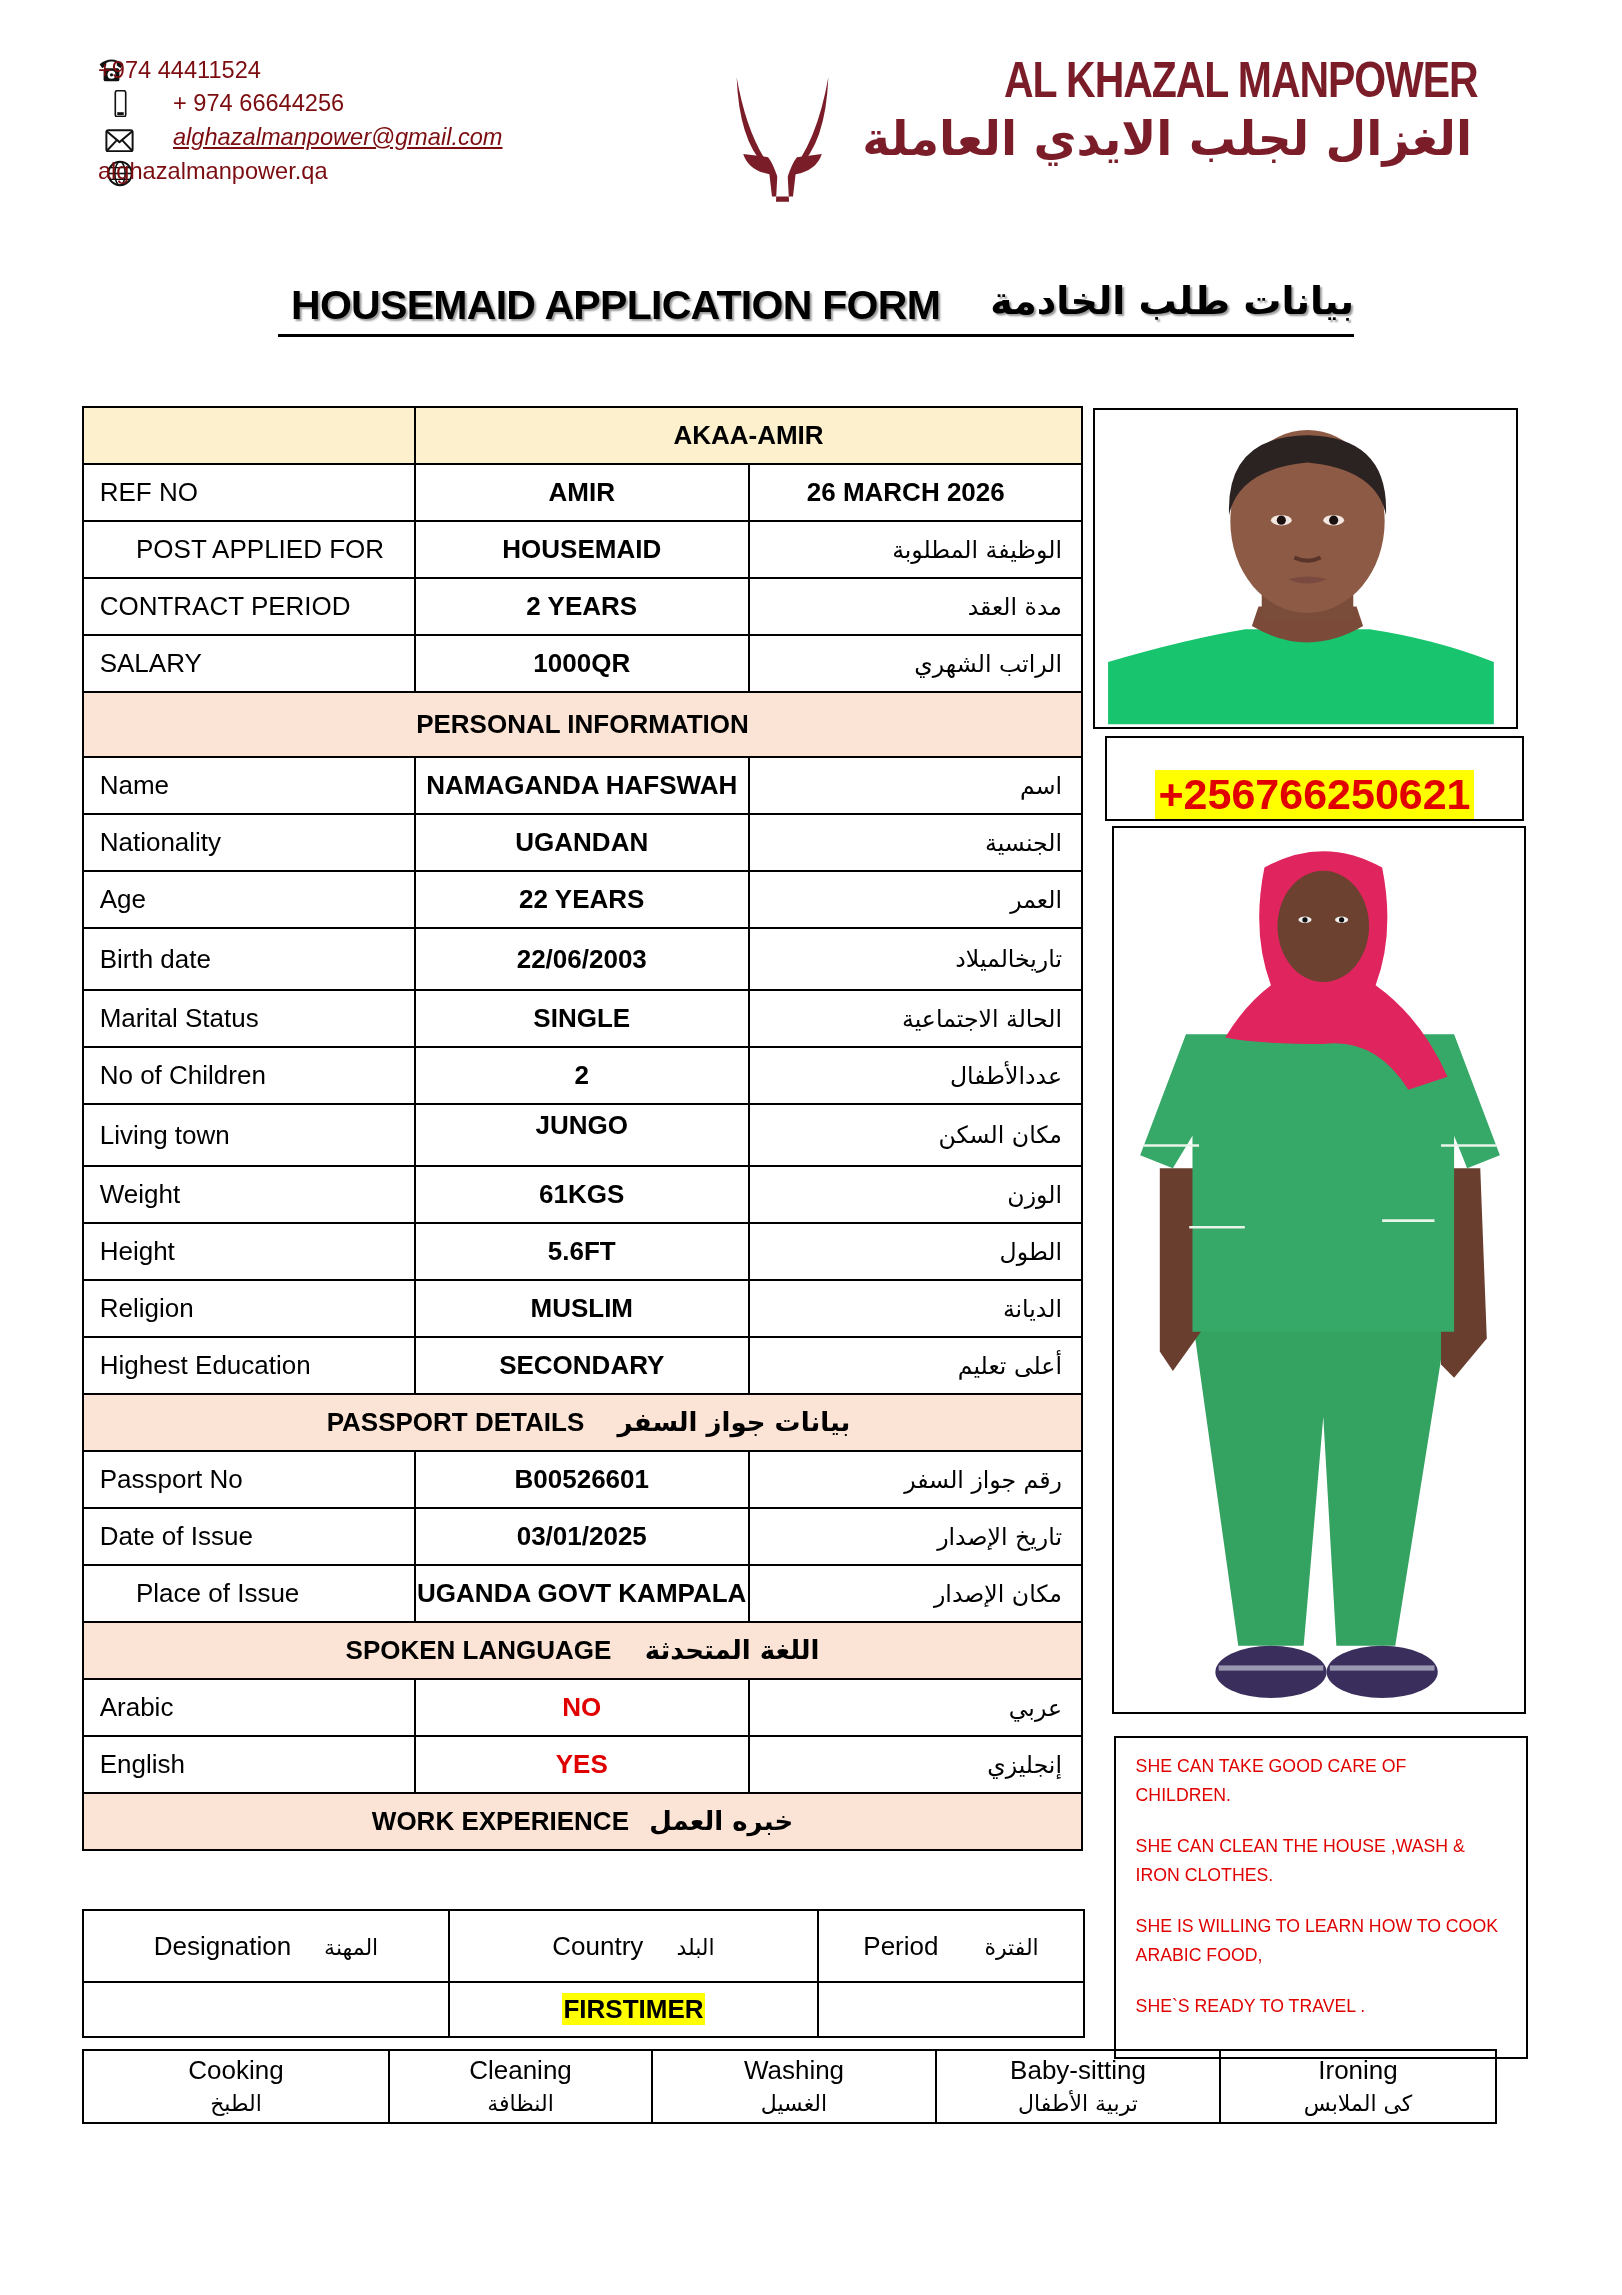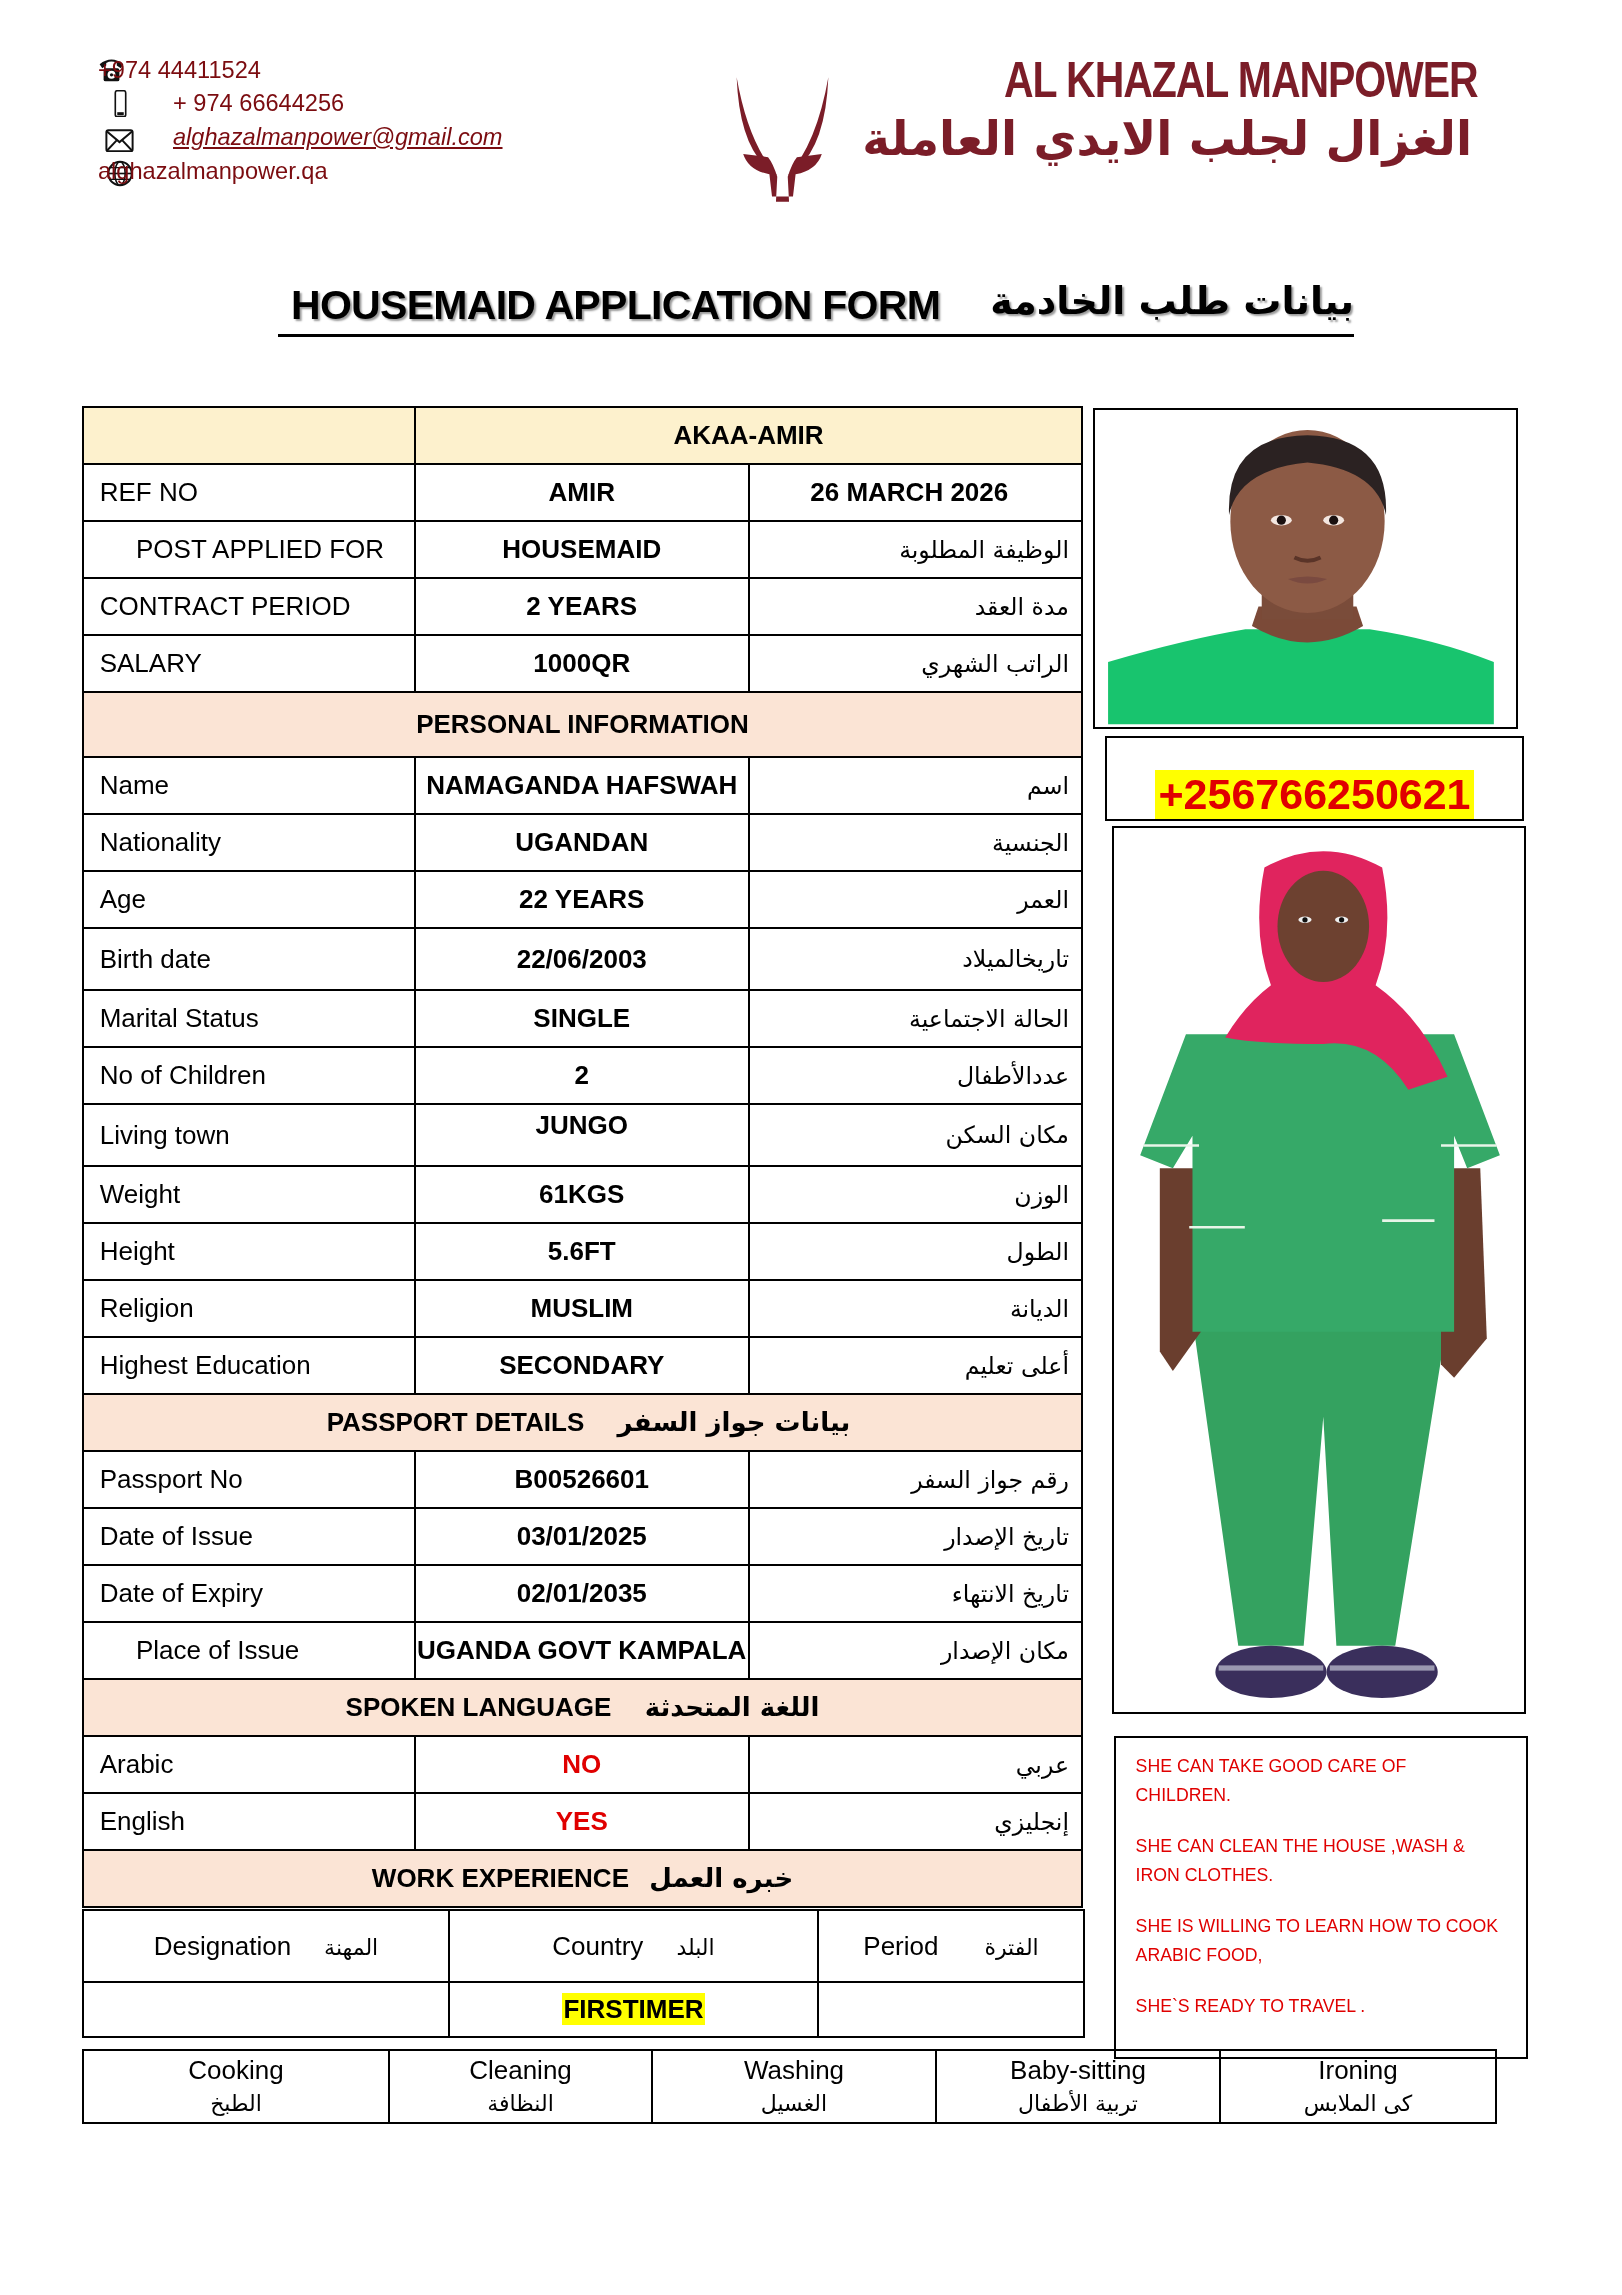--- a/index.html
+++ b/index.html
@@ -25,21 +25,21 @@
   .title-en { position: absolute; left: 13px; top: 3.9px; font-weight: bold; font-size: 41px;
     text-shadow: 2px 2px 2px #9a9a9a; white-space: nowrap; letter-spacing: -0.7px; }
   .title-ar { position: absolute; right: 0; top: 1.3px; direction: rtl; font-family: "DejaVu Sans", sans-serif;
     font-weight: bold; font-size: 38px; text-shadow: 2px 2px 2px #9a9a9a; white-space: nowrap; }
 
   
   .main-table { position: absolute; left: 82px; top: 406px; width: 1001px; border-collapse: collapse; table-layout: fixed; }
   .main-table td { border: 2px solid #000; font-size: 26px; height: 57px; vertical-align: middle; }
   .main-table td.c1 { width: 332px; padding-left: 15.7px; }
   .main-table td.c2 { width: 419px; text-align: center; font-weight: bold; }
-  .main-table td.c3 { width: 249px; text-align: right; padding-right: 12px; direction: rtl; font-family: "DejaVu Sans", sans-serif; font-size: 23.6px; }
+  .main-table td.c3 { width: 249px; text-align: right; padding-right: 19px; direction: rtl; font-family: "DejaVu Sans", sans-serif; font-size: 23.6px; }
   .main-table td.indent { padding-left: 52px; }
   .main-table tr.hdr-top td { background: #fdf1cd; }
   .main-table tr.section td { background: #fbe4d5; text-align: center; font-weight: bold; height: 65px; }
   .main-table tr.tall td { height: 62px; }
   .main-table .section .ar { font-family: "DejaVu Sans", sans-serif; margin-left: 26px; direction: rtl; display: inline-block; }
   .red { color: #e00000 !important; }
   .main-table td.top-align { vertical-align: top; padding-top: 5.2px; }
 
   
   .work-table { position: absolute; left: 82px; width: 1001px; border-collapse: collapse; table-layout: fixed; }
@@ -210,25 +210,20 @@
         <td class="c1">Passport No</td>
         <td class="c2">B00526601</td>
         <td class="c3">رقم جواز السفر</td>
       </tr>
   <tr>
         <td class="c1">Date of Issue</td>
         <td class="c2">03/01/2025</td>
         <td class="c3">تاريخ الإصدار</td>
       </tr>
   <tr>
-        <td class="c1">Date of Expiry</td>
-        <td class="c2">02/01/2035</td>
-        <td class="c3">تاريخ الانتهاء</td>
-      </tr>
-  <tr>
         <td class="c1 indent">Place of Issue</td>
         <td class="c2">UGANDA GOVT KAMPALA</td>
         <td class="c3">مكان الإصدار</td>
       </tr>
 
   <tr class="section">
     <td colspan="3" style="height:57px;">
       <span>SPOKEN LANGUAGE</span>
       <span class="ar">اللغة المتحدثة</span>
     </td>

